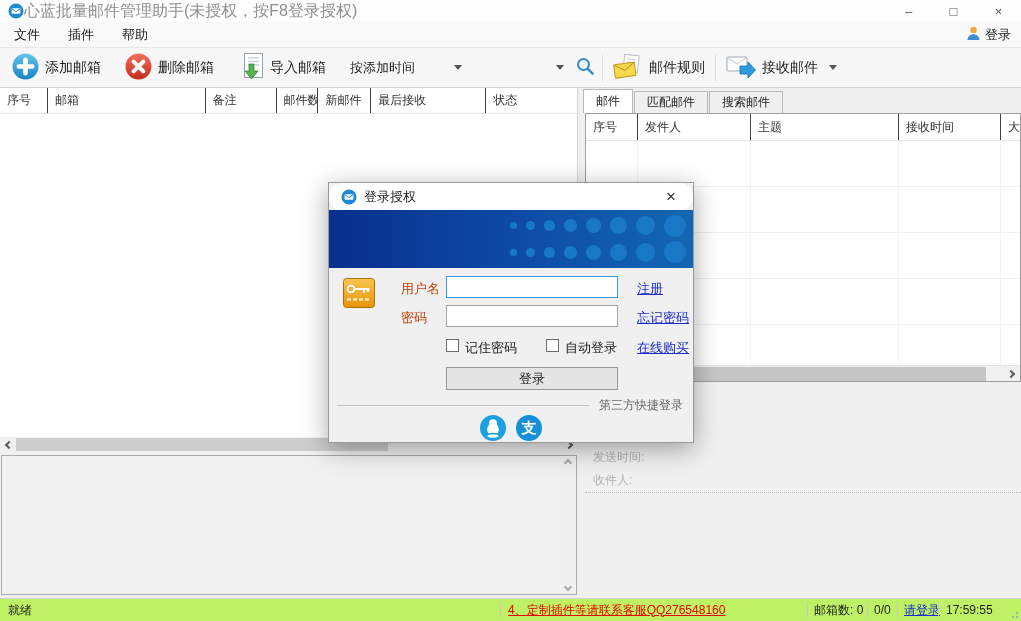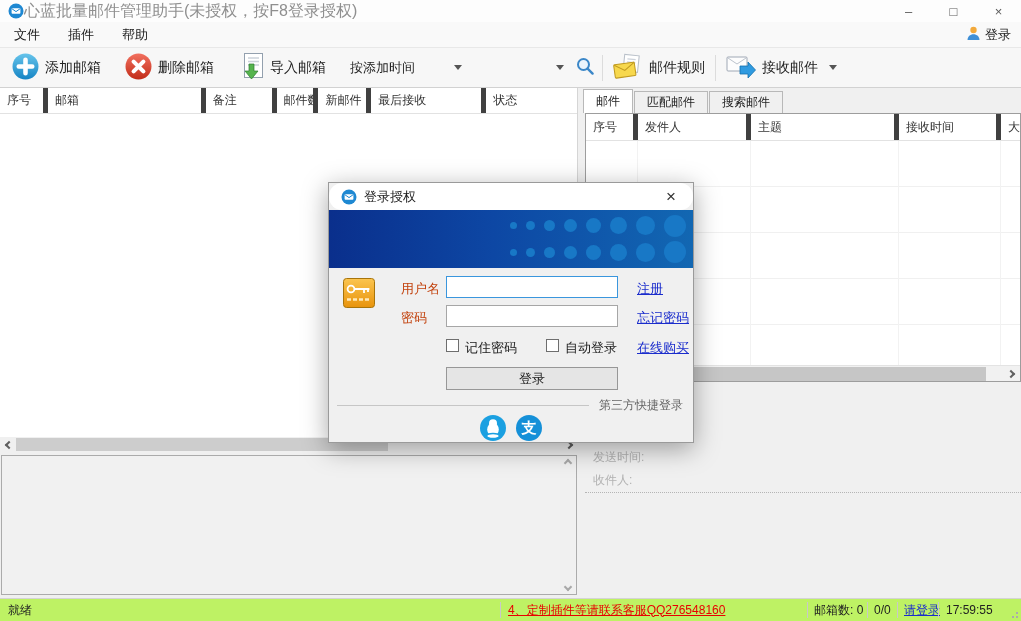--- a/index.html
+++ b/index.html
@@ -21,21 +21,21 @@
   
   .toolbar{position:absolute;left:0;top:48px;width:100%;height:40px;background:#f7f7f7;border-bottom:1px solid #d2d2d2;display:flex;align-items:center;}
   .tbtn{display:flex;align-items:center;gap:6px;padding:3px 6px;font-size:14px;color:#222;justify-content:center;}
   .tsep{width:1px;height:26px;background:#dcdcdc;margin:0 4px;}
   .combo{display:flex;align-items:center;justify-content:space-between;height:24px;padding:0 6px;font-size:13px;color:#222;}
   .caret{width:0;height:0;border-left:4px solid transparent;border-right:4px solid transparent;border-top:5px solid #555;}
 
   
   .left-panel{position:absolute;left:0;top:88px;width:578px;height:364px;background:#fff;border-right:1px solid #d5d5d5;}
   .lt-header{position:absolute;left:0;top:0;width:100%;height:26px;background:#fff;border-bottom:1px solid #e2e2e2;display:flex;}
-  .hcell{height:100%;display:flex;align-items:center;padding-left:7px;font-size:12px;color:#333;border-right:5px solid #404040;overflow:hidden;white-space:nowrap;}
+  .hcell{height:100%;display:flex;align-items:center;padding-left:7px;font-size:12px;color:#333;border-right:1px solid #404040;overflow:hidden;white-space:nowrap;}
   .lt-body{position:absolute;left:0;top:26px;width:100%;height:323px;background:#fff;}
 
   
   .hscroll{position:absolute;left:0;height:15px;background:#f0f0f0;}
   .sb-arrow{position:absolute;top:0;width:15px;height:15px;display:flex;align-items:center;justify-content:center;}
   .sb-thumb{position:absolute;top:1px;height:13px;background:#cdcdcd;}
   .chev{width:6px;height:6px;border-right:2px solid #606060;border-bottom:2px solid #606060;}
   .chev.l{transform:rotate(135deg);margin-left:3px;}
   .chev.r{transform:rotate(-45deg);margin-right:3px;}
   .chev.u{transform:rotate(-135deg);margin-top:3px;border-color:#a8a8a8;}

